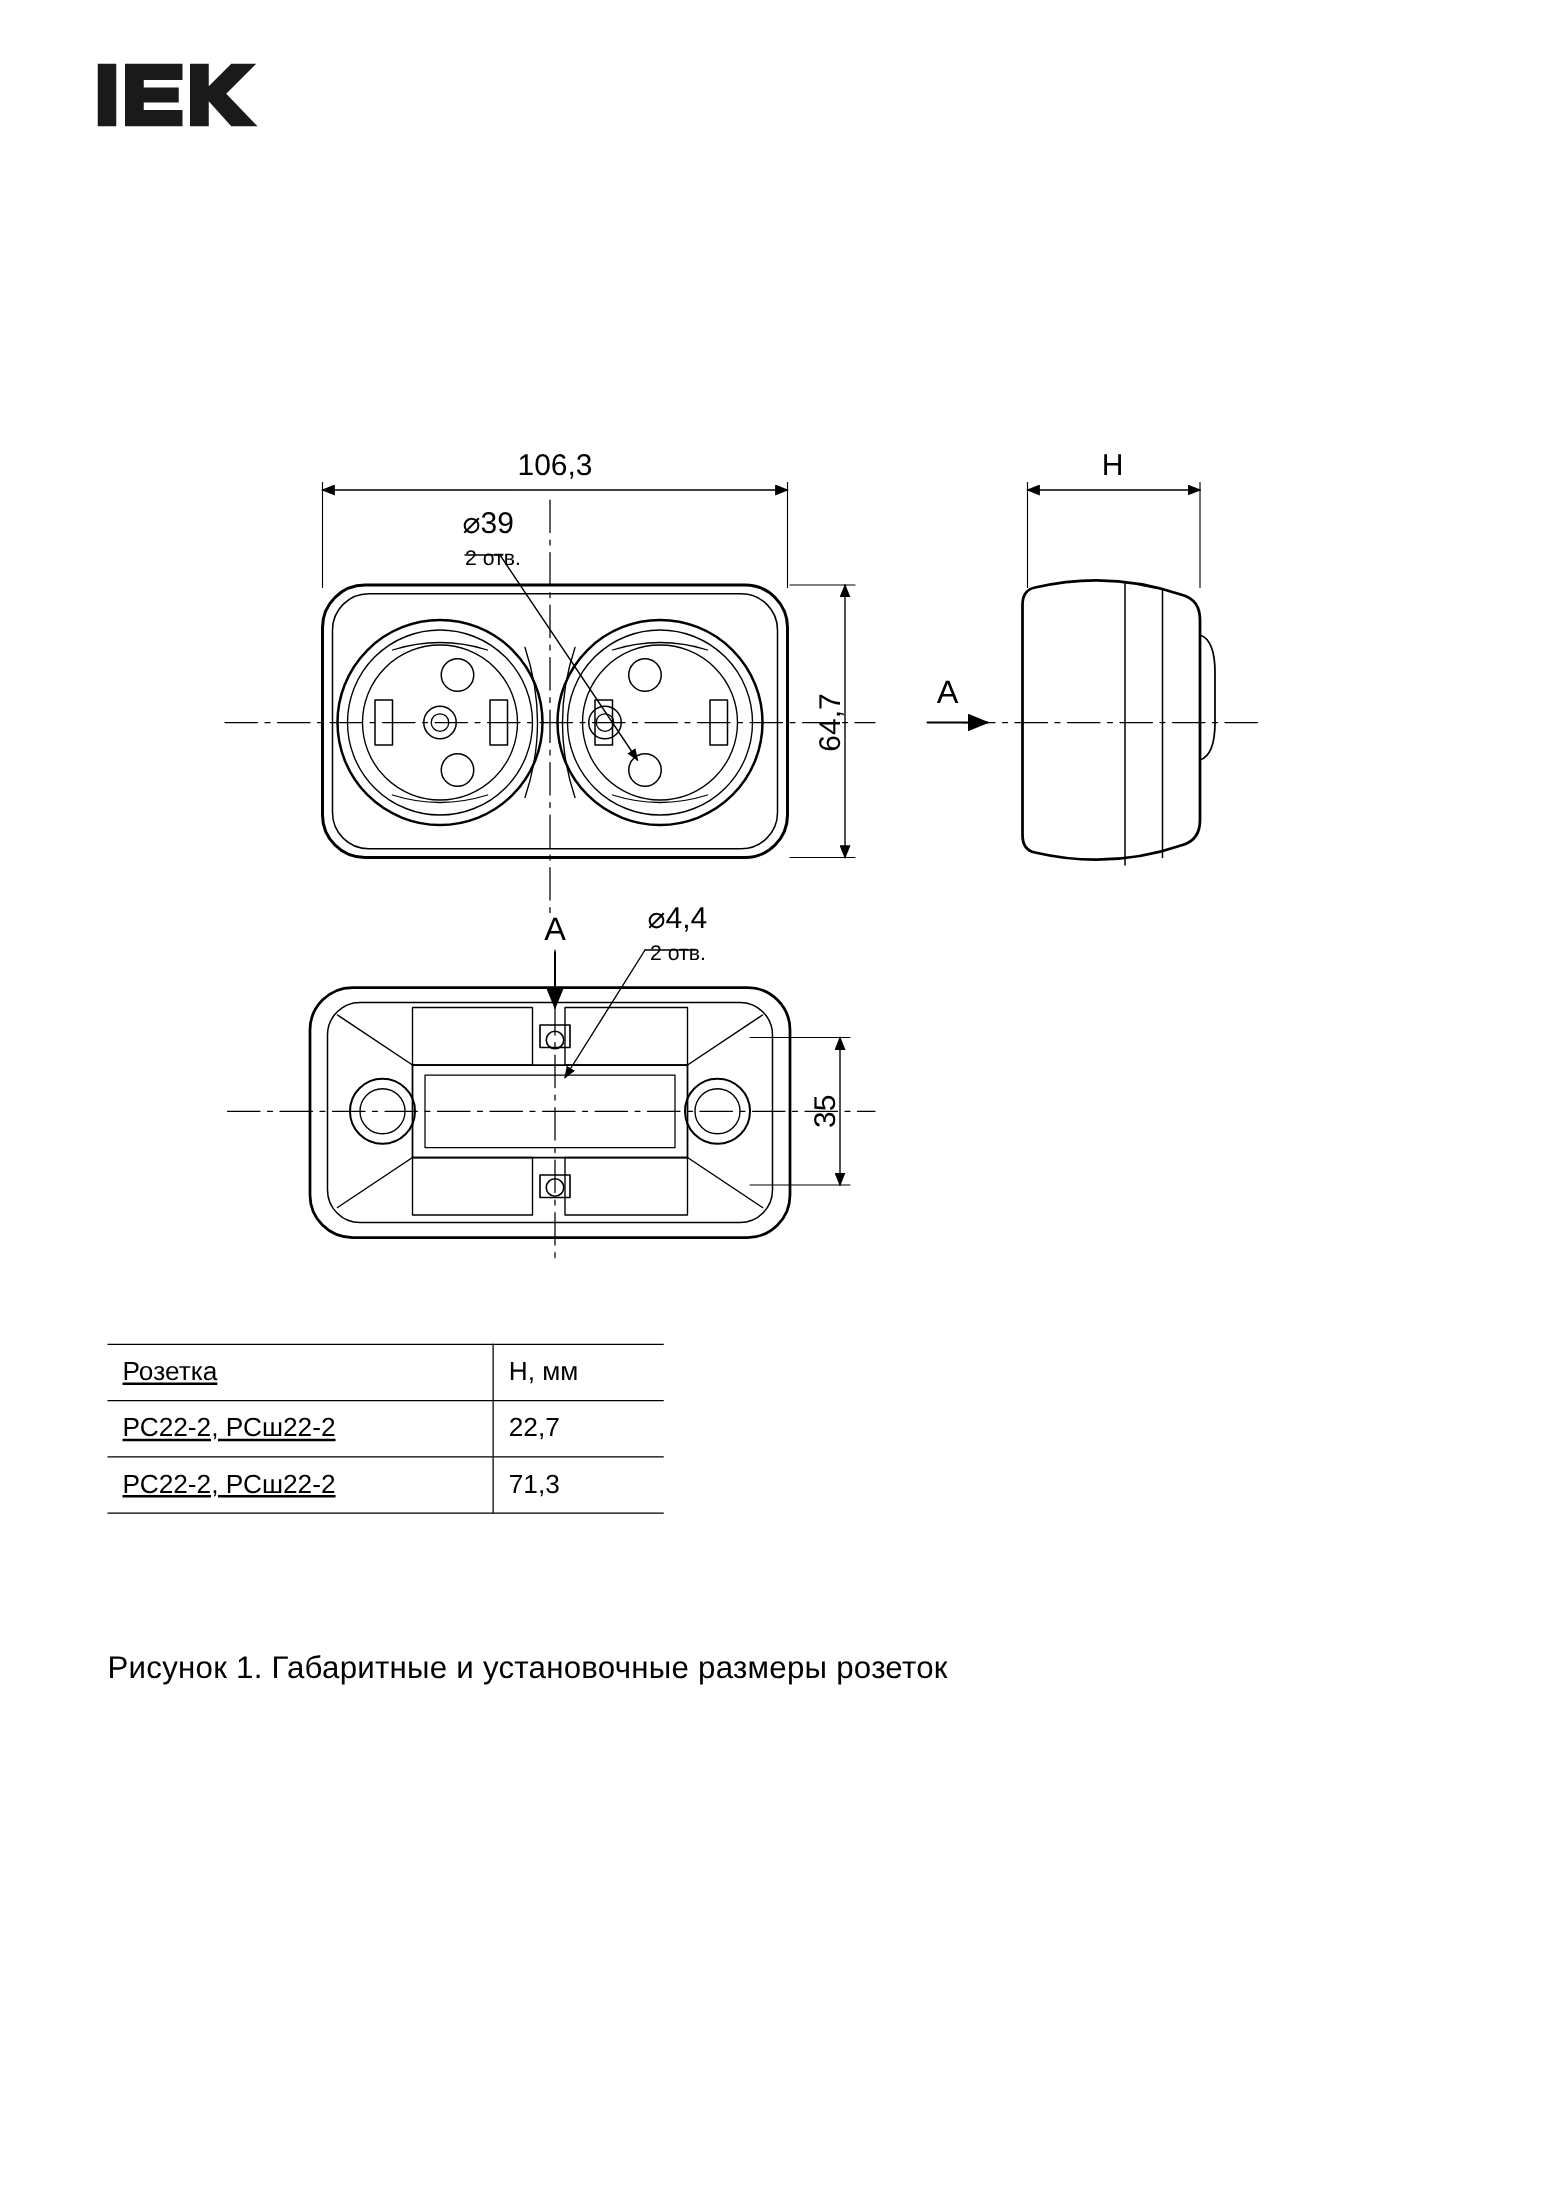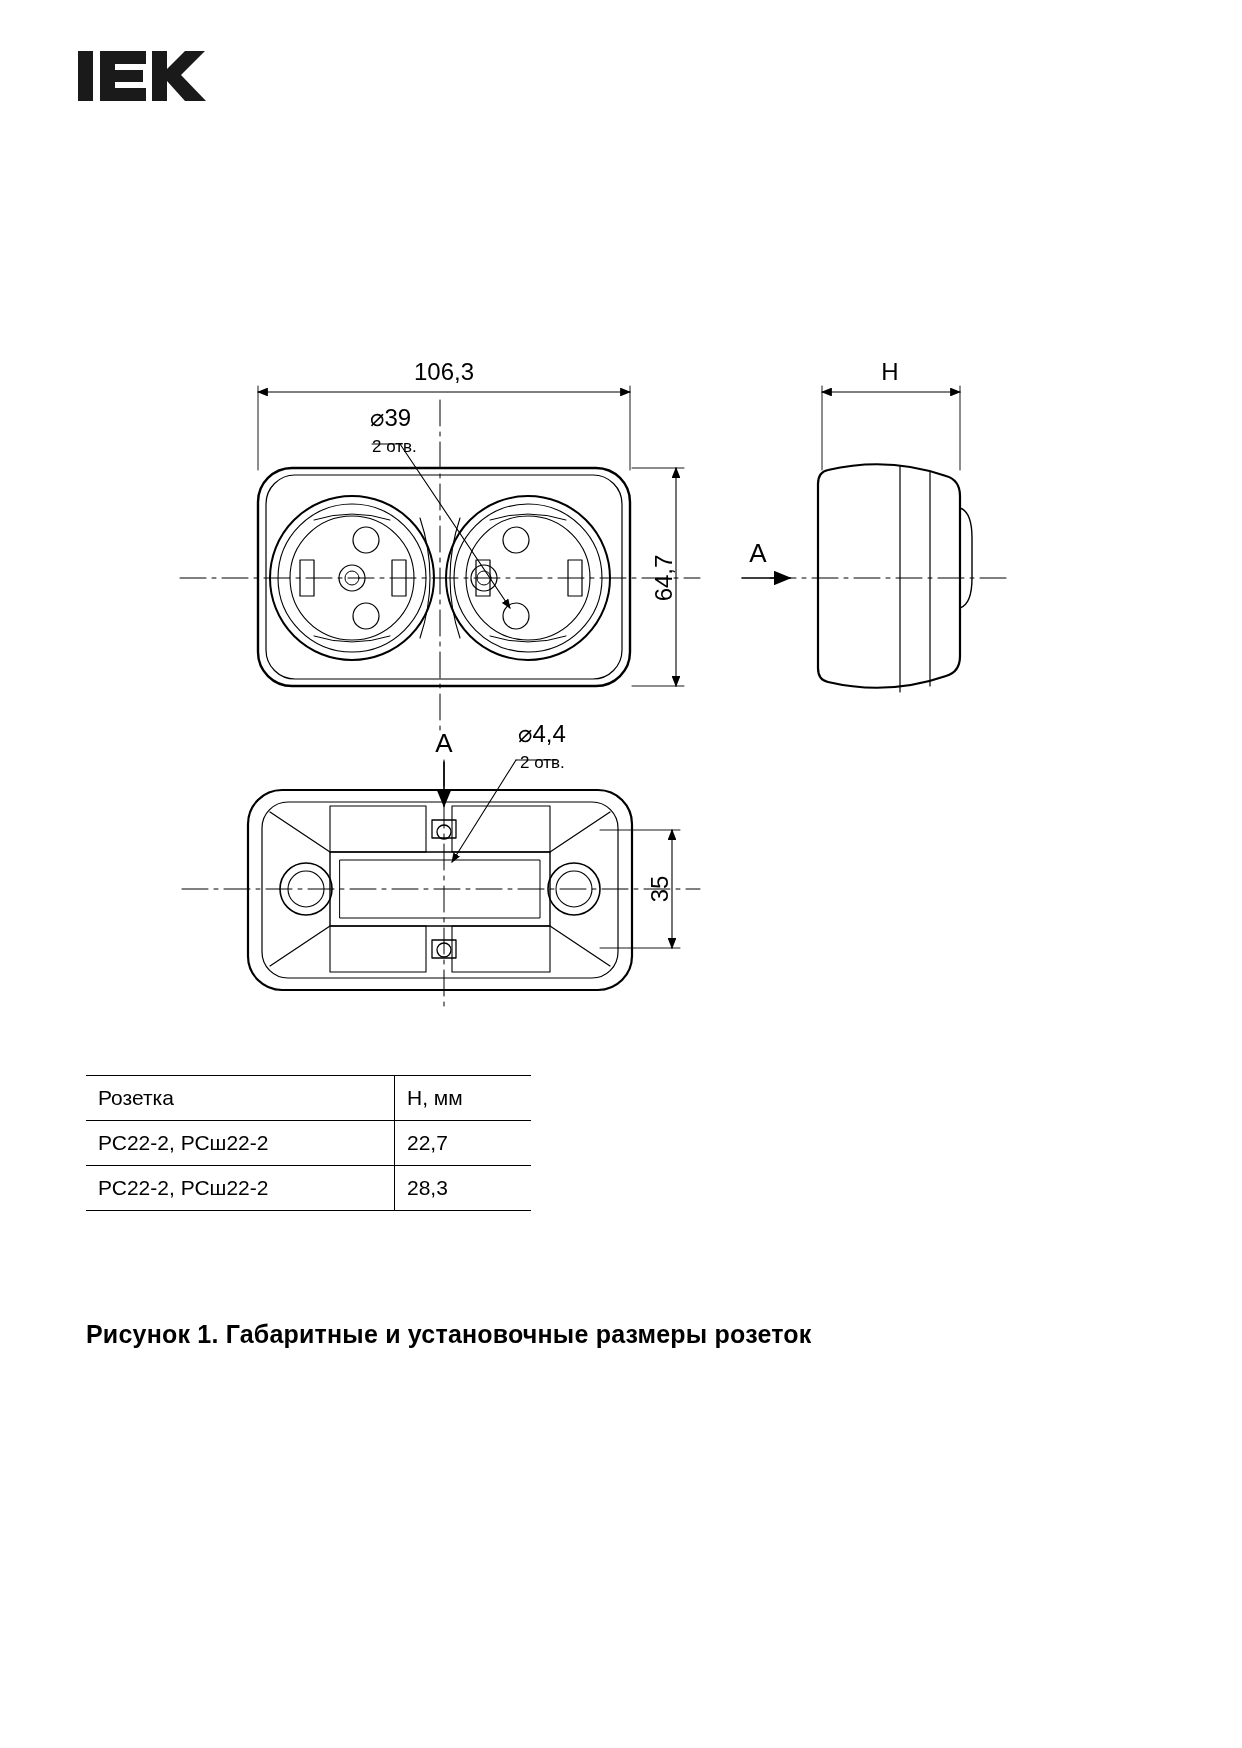--- a/index.html
+++ b/index.html
@@ -52,33 +52,33 @@
     padding: 10px 14px 10px 12px;
     vertical-align: middle;
     font-family: "Liberation Sans", sans-serif;
   }
   .spec-table tr:first-child td {
     border-top: 1.5px solid #000;
   }
   .spec-table td.col1 {
     width: 282px;
     border-right: 1.5px solid #000;
+    text-decoration: underline;
   }
   .spec-table td.col2 {
     width: 110px;
   }
 
   
   .caption {
     position: absolute;
     left: 86px;
     top: 1320px;
     font-size: 25px;
     letter-spacing: 0.2px;
-    font-weight: bold;
   }
 </style>
 </head>
 <body>
 
 <div class="page">
 
   <div class="logo">
     <svg width="140" height="62" viewBox="0 0 140 62" xmlns="http://www.w3.org/2000/svg">
       <g fill="#1a1a1a">
@@ -263,20 +263,20 @@
       <tr>
         <td class="col1">Розетка</td>
         <td class="col2">H, мм</td>
       </tr>
       <tr>
         <td class="col1">РС22-2, РСш22-2</td>
         <td class="col2">22,7</td>
       </tr>
       <tr>
         <td class="col1">РС22-2, РСш22-2</td>
-        <td class="col2">28,3</td>
+        <td class="col2">71,3</td>
       </tr>
     </tbody>
   </table>
 
   <div class="caption">Рисунок 1. Габаритные и установочные размеры розеток</div>
 
 </div>
 
 </body></html>

